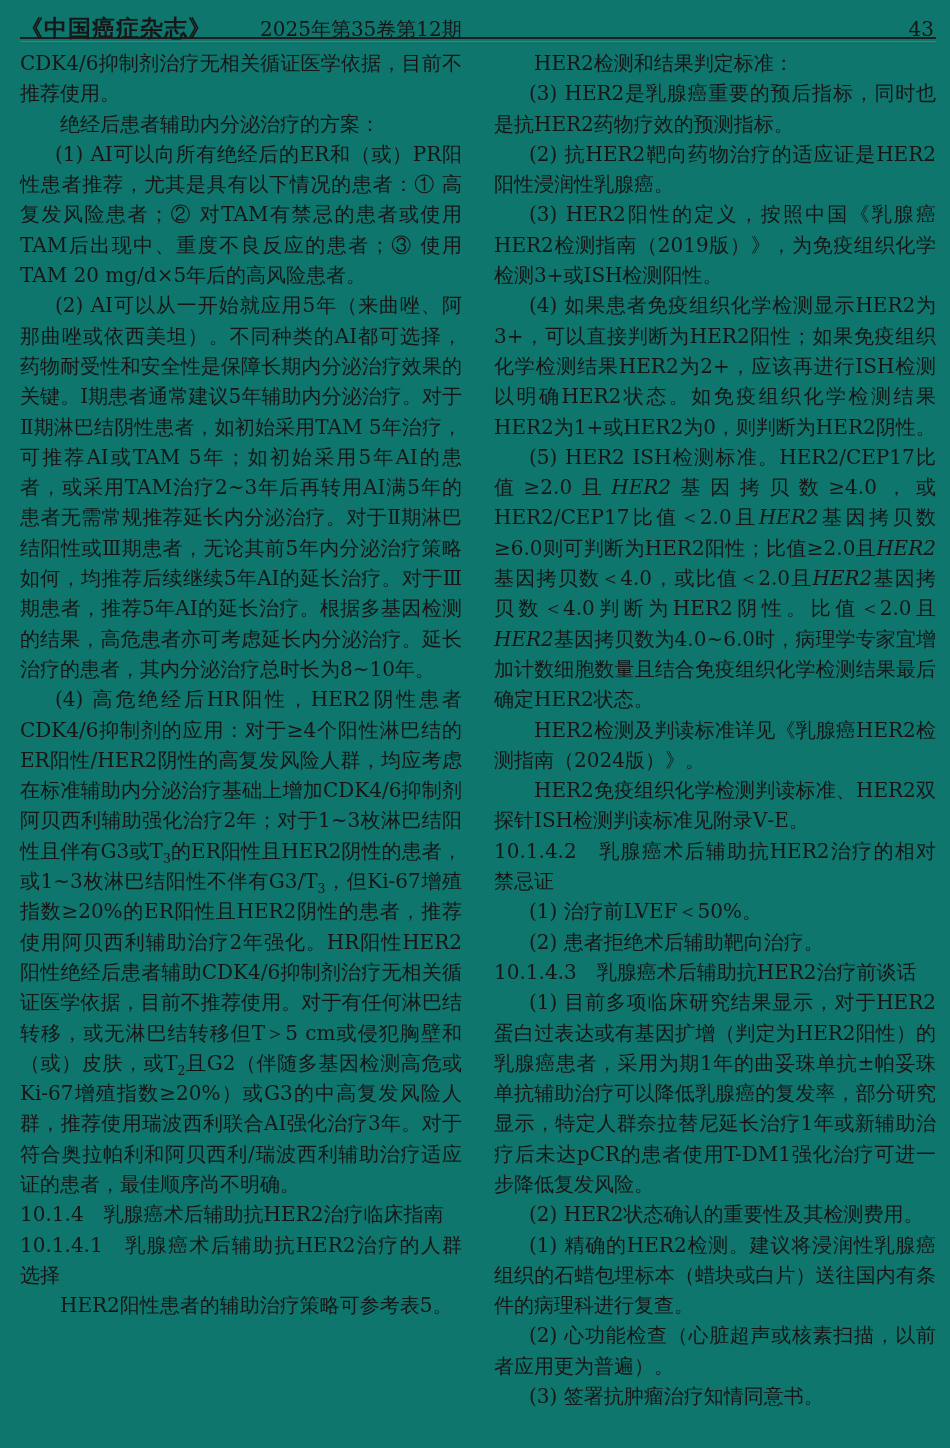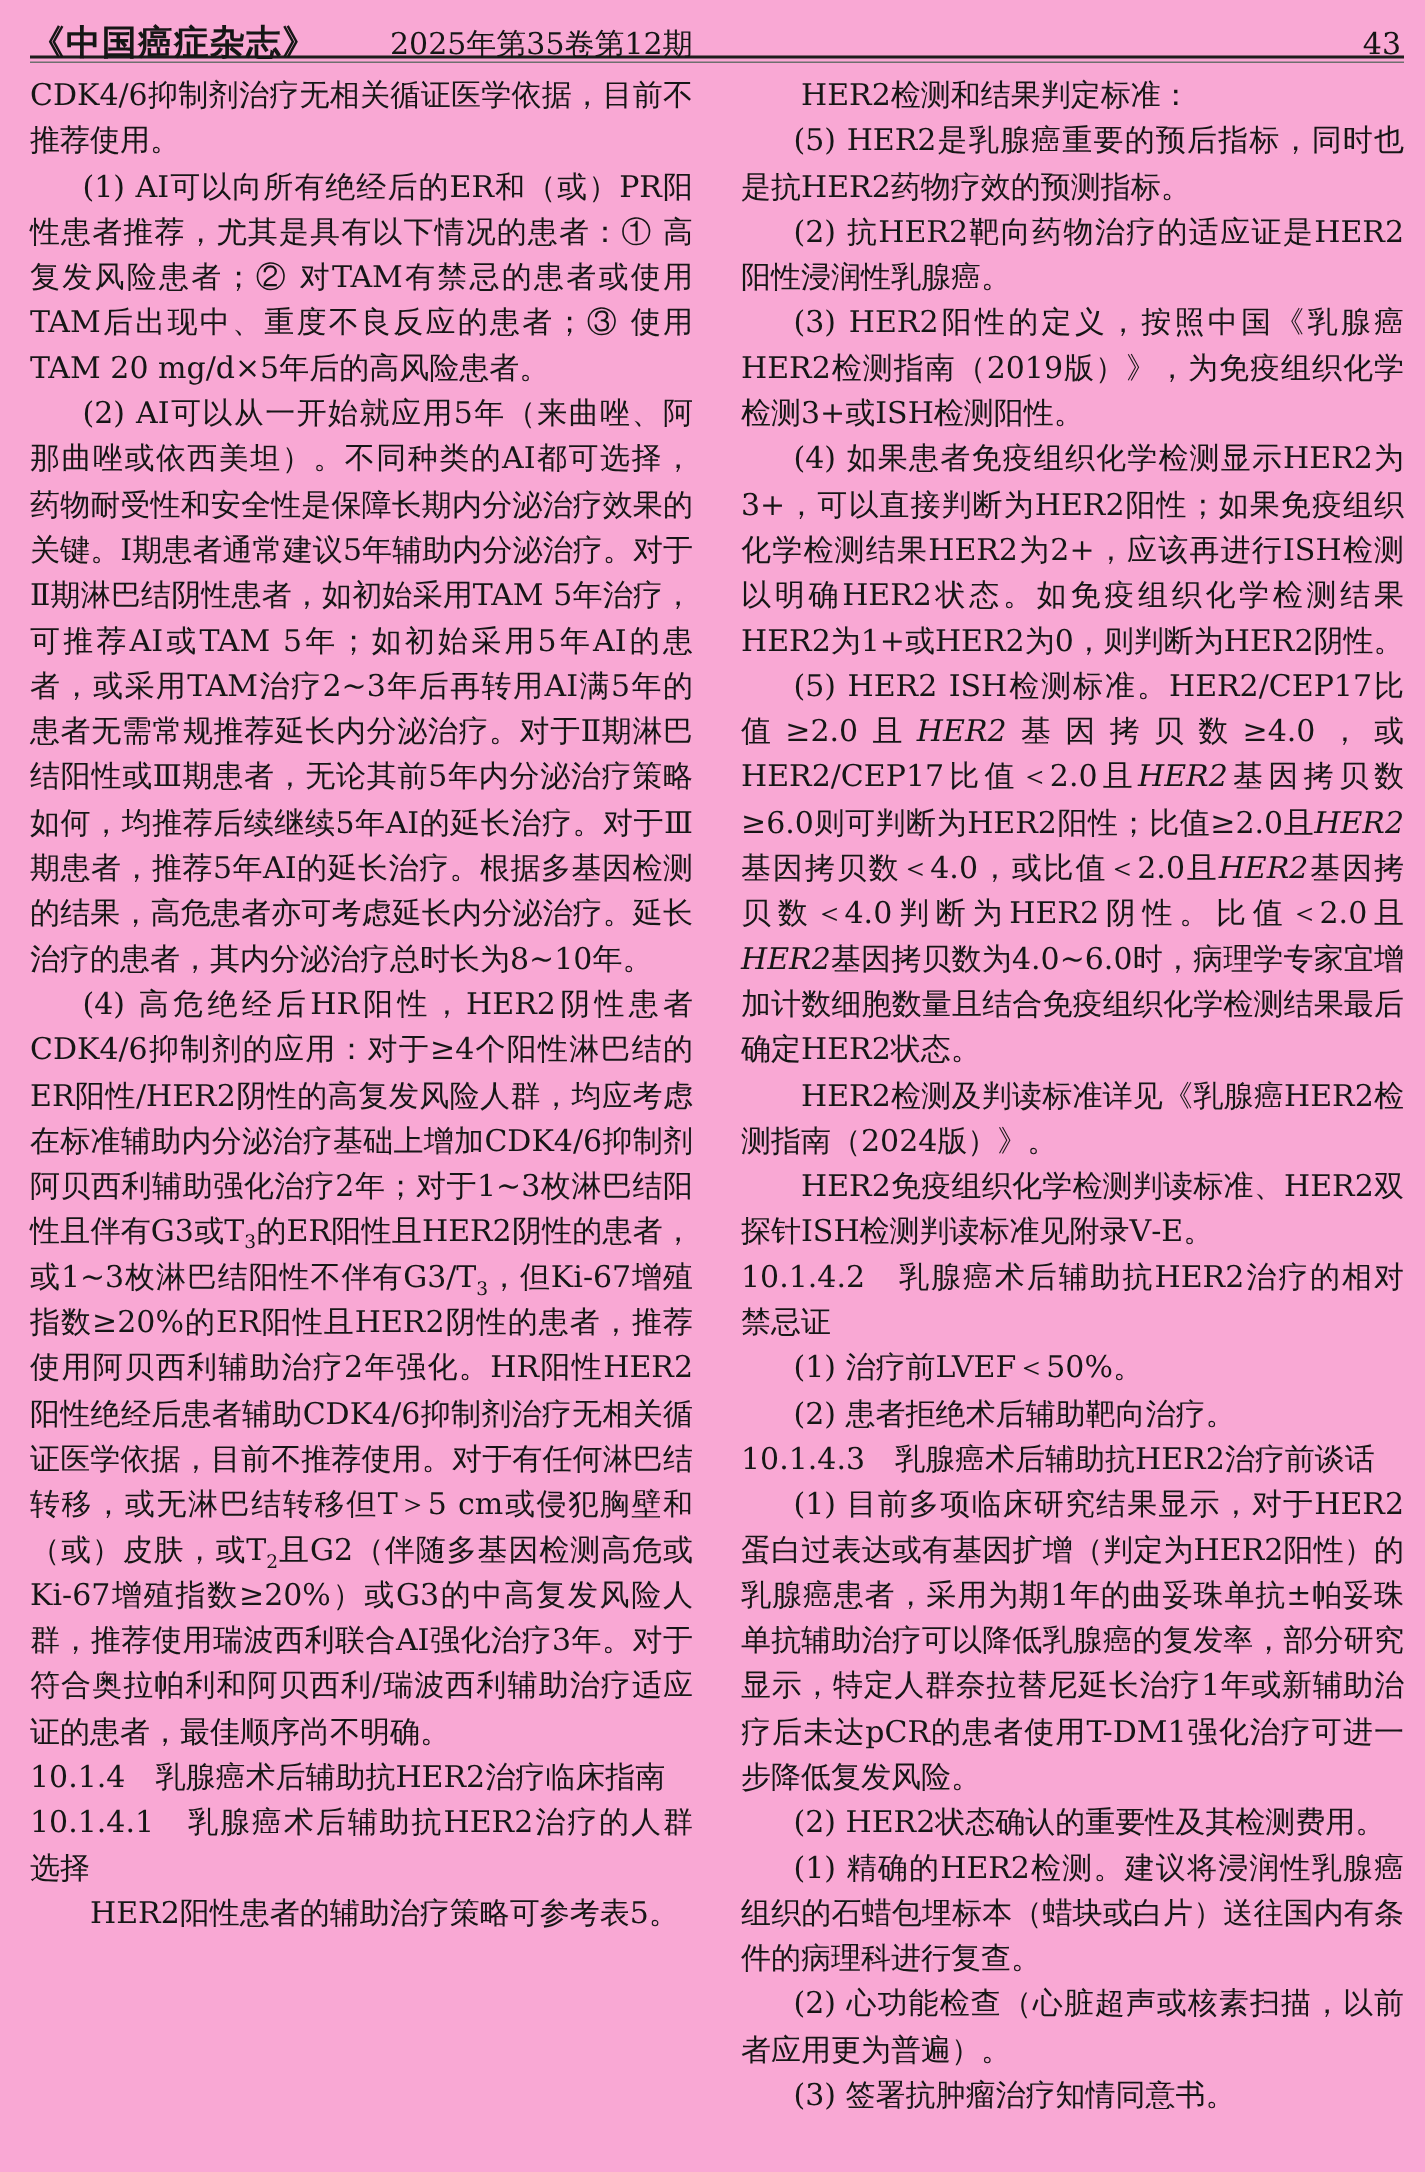--- a/index.html
+++ b/index.html
@@ -5,21 +5,21 @@
   html, body {
     margin: 0;
     padding: 0;
     background: #ffffff;
   }
   .page {
     position: relative;
     width: 950px;
     height: 1448px;
     margin: 0 auto;
-    background: #f9a8d4;
+    background: #0f766e;
     color: #161616;
     font-family: "DejaVu Serif", "Liberation Serif", serif;
     overflow: hidden;
     box-sizing: border-box;
     padding: 0 14px 0 20px;
   }
   
   .running-head {
     display: flex;
     align-items: baseline;
@@ -85,30 +85,31 @@
   </header>
 
   <div class="header-rule">
     <div class="rule-thick"></div>
     <div class="rule-thin"></div>
   </div>
 
   <main class="columns">
     <section class="column" id="col-left">
         <p class="para"><span>CDK4/6抑制剂治疗无相关循证医学依据，目前不推荐使用。</span></p>
+        <p class="para indent"><span>绝经后患者辅助内分泌治疗的方案：</span></p>
         <p class="para indent-num"><span>(1) AI可以向所有绝经后的ER和（或）PR阳性患者推荐，尤其是具有以下情况的患者：① 高复发风险患者；② 对TAM有禁忌的患者或使用TAM后出现中、重度不良反应的患者；③ 使用TAM 20 mg/d×5年后的高风险患者。</span></p>
         <p class="para indent-num"><span>(2) AI可以从一开始就应用5年（来曲唑、阿那曲唑或依西美坦）。不同种类的AI都可选择，药物耐受性和安全性是保障长期内分泌治疗效果的关键。Ⅰ期患者通常建议5年辅助内分泌治疗。对于Ⅱ期淋巴结阴性患者，如初始采用TAM 5年治疗，可推荐AI或TAM 5年；如初始采用5年AI的患者，或采用TAM治疗2~3年后再转用AI满5年的患者无需常规推荐延长内分泌治疗。对于Ⅱ期淋巴结阳性或Ⅲ期患者，无论其前5年内分泌治疗策略如何，均推荐后续继续5年AI的延长治疗。对于Ⅲ期患者，推荐5年AI的延长治疗。根据多基因检测的结果，高危患者亦可考虑延长内分泌治疗。延长治疗的患者，其内分泌治疗总时长为8~10年。</span></p>
         <p class="para indent-num"><span>(4) 高危绝经后HR阳性，HER2阴性患者CDK4/6抑制剂的应用：对于≥4个阳性淋巴结的ER阳性/HER2阴性的高复发风险人群，均应考虑在标准辅助内分泌治疗基础上增加CDK4/6抑制剂阿贝西利辅助强化治疗2年；对于1~3枚淋巴结阳性且伴有G3或T</span><sub>3</sub><span>的ER阳性且HER2阴性的患者，或1~3枚淋巴结阳性不伴有G3/T</span><sub>3</sub><span>，但Ki-67增殖指数≥20%的ER阳性且HER2阴性的患者，推荐使用阿贝西利辅助治疗2年强化。HR阳性HER2阳性绝经后患者辅助CDK4/6抑制剂治疗无相关循证医学依据，目前不推荐使用。对于有任何淋巴结转移，或无淋巴结转移但T＞5 cm或侵犯胸壁和（或）皮肤，或T</span><sub>2</sub><span>且G2（伴随多基因检测高危或Ki-67增殖指数≥20%）或G3的中高复发风险人群，推荐使用瑞波西利联合AI强化治疗3年。对于符合奥拉帕利和阿贝西利/瑞波西利辅助治疗适应证的患者，最佳顺序尚不明确。</span></p>
         <p class="para"><span>10.1.4　乳腺癌术后辅助抗HER2治疗临床指南</span></p>
         <p class="para"><span>10.1.4.1　乳腺癌术后辅助抗HER2治疗的人群选择</span></p>
         <p class="para indent"><span>HER2阳性患者的辅助治疗策略可参考表5。</span></p>
       </section>
     <section class="column" id="col-right">
         <p class="para indent"><span>HER2检测和结果判定标准：</span></p>
-        <p class="para indent-num"><span>(5) HER2是乳腺癌重要的预后指标，同时也是抗HER2药物疗效的预测指标。</span></p>
+        <p class="para indent-num"><span>(3) HER2是乳腺癌重要的预后指标，同时也是抗HER2药物疗效的预测指标。</span></p>
         <p class="para indent-num"><span>(2) 抗HER2靶向药物治疗的适应证是HER2阳性浸润性乳腺癌。</span></p>
         <p class="para indent-num"><span>(3) HER2阳性的定义，按照中国《乳腺癌HER2检测指南（2019版）》，为免疫组织化学检测3+或ISH检测阳性。</span></p>
         <p class="para indent-num"><span>(4) 如果患者免疫组织化学检测显示HER2为3+，可以直接判断为HER2阳性；如果免疫组织化学检测结果HER2为2+，应该再进行ISH检测以明确HER2状态。如免疫组织化学检测结果HER2为1+或HER2为0，则判断为HER2阴性。</span></p>
         <p class="para indent-num"><span>(5) HER2 ISH检测标准。HER2/CEP17比值≥2.0且</span><i>HER2</i><span>基因拷贝数≥4.0，或HER2/CEP17比值＜2.0且</span><i>HER2</i><span>基因拷贝数≥6.0则可判断为HER2阳性；比值≥2.0且</span><i>HER2</i><span>基因拷贝数＜4.0，或比值＜2.0且</span><i>HER2</i><span>基因拷贝数＜4.0判断为HER2阴性。比值＜2.0且</span><i>HER2</i><span>基因拷贝数为4.0~6.0时，病理学专家宜增加计数细胞数量且结合免疫组织化学检测结果最后确定HER2状态。</span></p>
         <p class="para indent"><span>HER2检测及判读标准详见《乳腺癌HER2检测指南（2024版）》。</span></p>
         <p class="para indent"><span>HER2免疫组织化学检测判读标准、HER2双探针ISH检测判读标准见附录Ⅴ-E。</span></p>
         <p class="para"><span>10.1.4.2　乳腺癌术后辅助抗HER2治疗的相对禁忌证</span></p>
         <p class="para indent-num"><span>(1) 治疗前LVEF＜50%。</span></p>
         <p class="para indent-num"><span>(2) 患者拒绝术后辅助靶向治疗。</span></p>
         <p class="para"><span>10.1.4.3　乳腺癌术后辅助抗HER2治疗前谈话</span></p>

